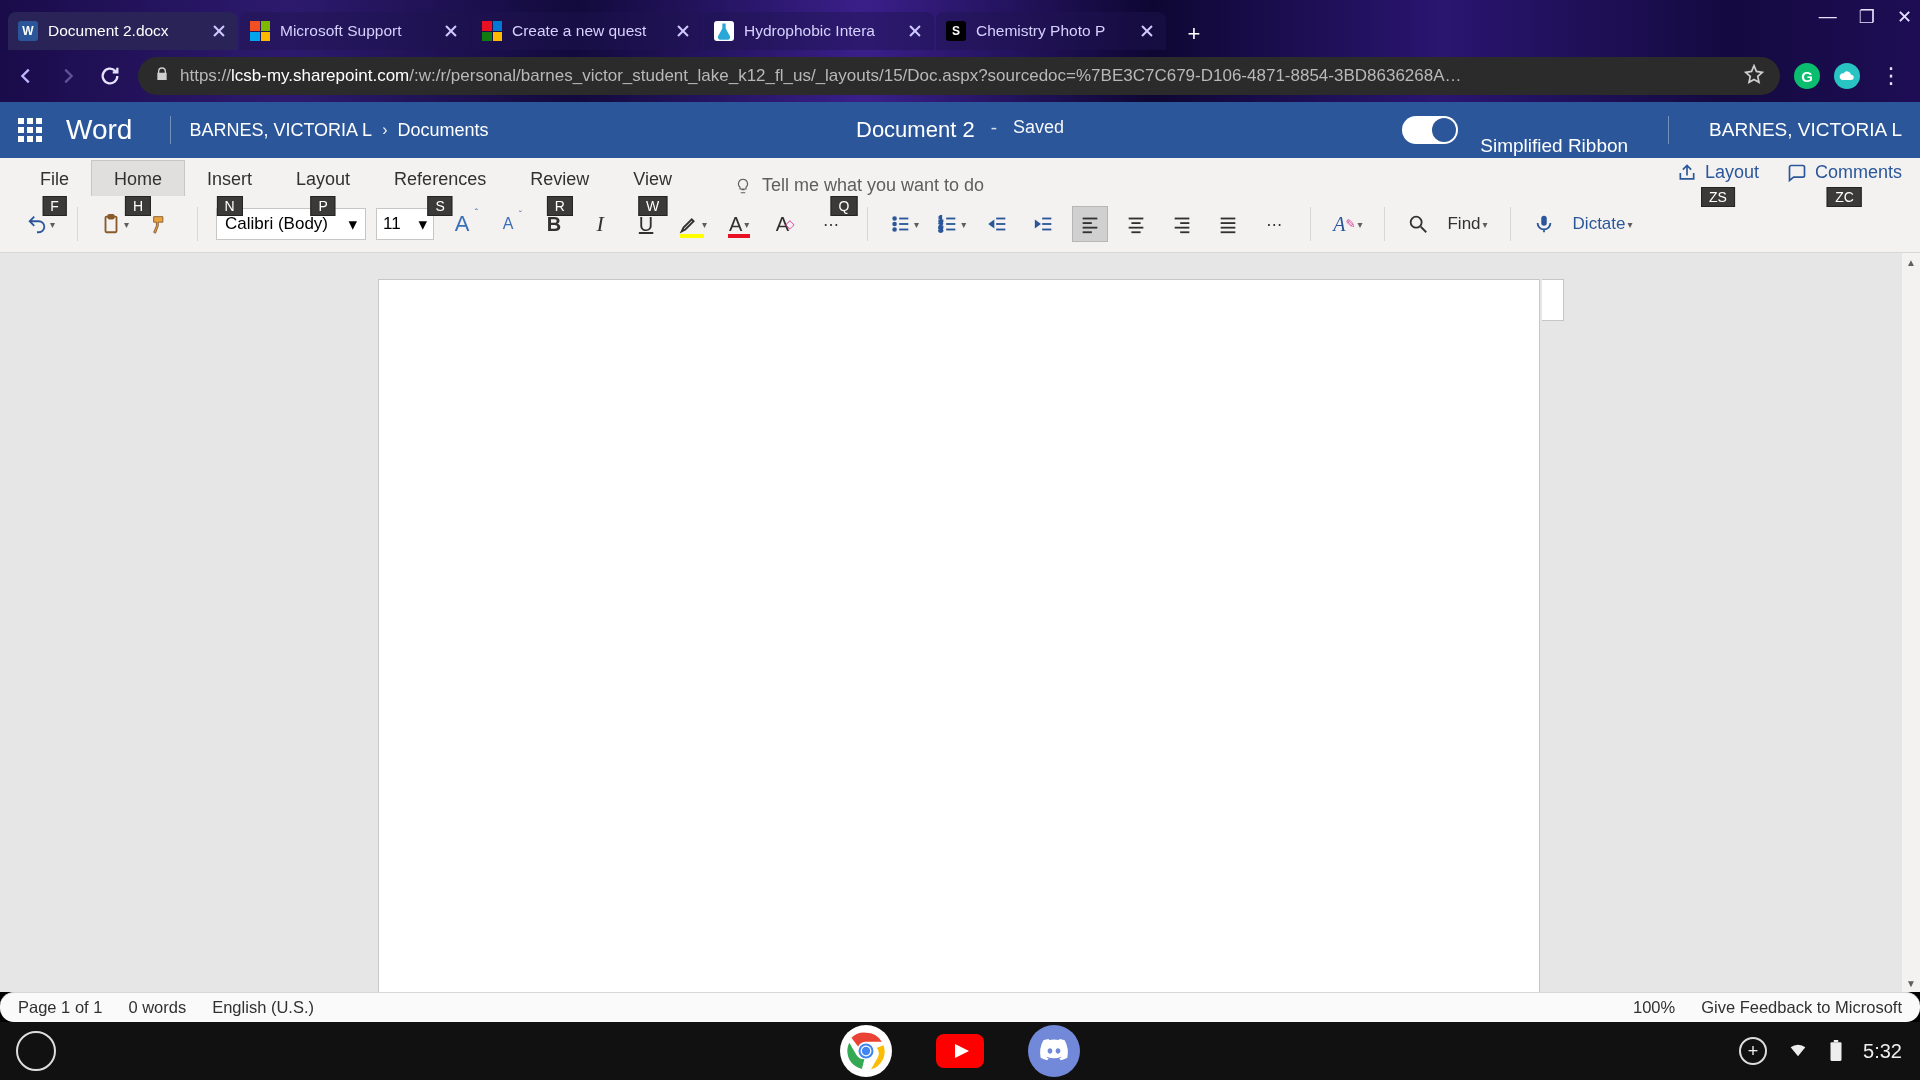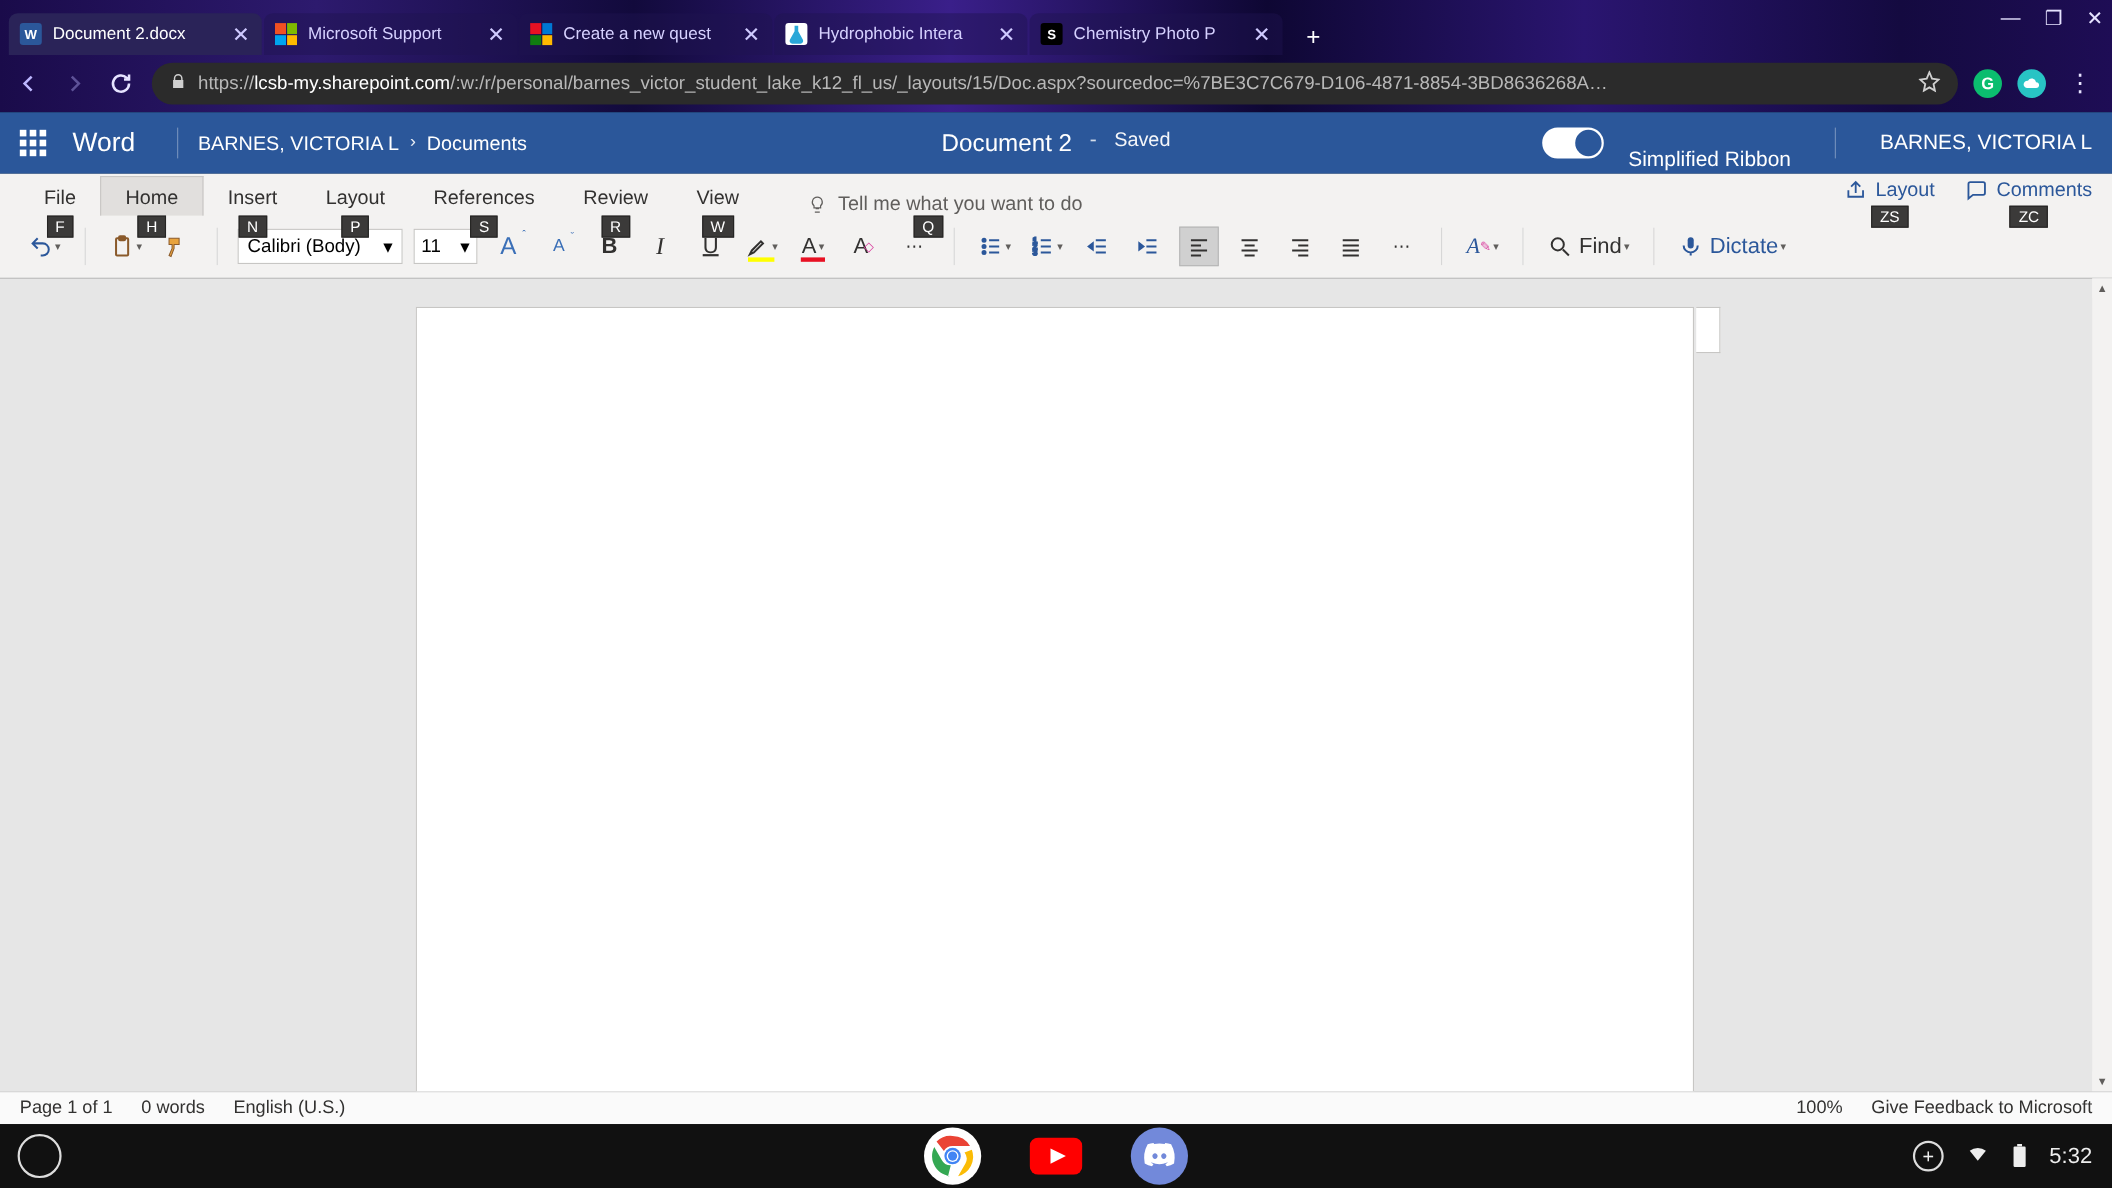--- a/index.html
+++ b/index.html
@@ -54,21 +54,21 @@
 .ext-c { background:#28c4c4; display:flex;align-items:center;justify-content:center;}
 .menu-dots { color:#e6e3ff; font-size:22px; padding:0 6px; }
 
 
 .word-header {
   height: 56px; background: #2b579a; display: flex; align-items: center; color: #fff;
   padding: 0 18px; font-size: 19px;
 }
 .waffle { width: 24px; height: 24px; margin-right: 24px; display:grid; grid-template-columns:repeat(3,6px); grid-template-rows:repeat(3,6px); gap:3px;}
 .waffle i { background:#fff; }
-.word-logo { font-size: 24px; font-weight: 400; margin-right: 20px; }
+.word-logo { font-size: 28px; font-weight: 400; margin-right: 20px; }
 .vdiv { width:1px; height:28px; background:rgba(255,255,255,0.35); margin:0 18px; }
 .breadcrumb { display:flex; align-items:center; gap:10px; font-size:18px; }
 .breadcrumb .chev { font-size:16px; opacity:0.9; }
 .header-center { position:absolute; left:50%; transform:translateX(-50%); display:flex; gap:16px; }
 .doc-title { font-size:22px; }
 .doc-dash { opacity:0.8; }
 .doc-saved { font-size:18px; opacity:0.95; }
 .header-right { margin-left:auto; display:flex; align-items:center; gap:22px; }
 .toggle {
   width:56px; height:28px; background:#fff; border-radius:14px; position:relative;
@@ -120,21 +120,21 @@
 .fontsize {
   width:58px; height:32px; border:1px solid #c7c6c4; background:#fff; display:flex; align-items:center;
   padding:0 6px; font-size:17px; justify-content:space-between;
 }
 .bold-b { font-weight:700; font-size:20px;}
 .italic-i { font-style:italic; font-family:"Times New Roman",serif; font-size:22px;}
 .underline-u { text-decoration:underline; font-size:20px;}
 .hl-box { width:24px; height:4px; background:#ffff00; position:absolute; bottom:4px; left:6px;}
 .fc-box { width:22px; height:4px; background:#e81123; position:absolute; bottom:4px; left:7px;}
 .align-active { background:#d0d0d0; border:1px solid #b6b6b6;}
-.find-label, .dictate-label { font-size:20px; margin-left:6px; }
+.find-label, .dictate-label { font-size:17px; margin-left:18px; }
 .mic { color:#2b579a; }
 
 
 .doc-area {
   flex:1; background:#e6e6e6; position:relative; overflow:hidden;
 }
 .page {
   position:absolute; top:26px; left:378px; width:1162px; height:900px;
   background:#fff; border:1px solid #c7c6c4;
 }
@@ -145,21 +145,21 @@
 .vscroll { position:absolute; right:0; top:0; width:18px; height:100%; background:#f3f2f1;}
 .vscroll .up, .vscroll .dn {
   position:absolute; left:0; width:18px; height:18px; background:#f3f2f1;
   display:flex;align-items:center;justify-content:center; font-size:10px; color:#605e5c;
 }
 .vscroll .up { top:0; } .vscroll .dn { bottom:0; }
 
 
 .statusbar {
   height:30px; background:#fafafa; border-top:1px solid #d7d7d7;
-  display:flex; align-items:center; padding:0 18px; font-size:16.5px; color:#323130;
+  display:flex; align-items:center; padding:0 18px; font-size:16.5px; color:#323130;border-radius:14px;
 }
 .statusbar .sl { margin-right:26px; }
 .statusbar .right { margin-left:auto; display:flex; gap:26px; }
 
 
 .taskbar {
   height:58px; background:#111; display:flex; align-items:center; position:relative;
 }
 .tb-launcher {
   width:40px; height:40px; margin-left:16px; border:2px solid #ddd; border-radius:50%;

